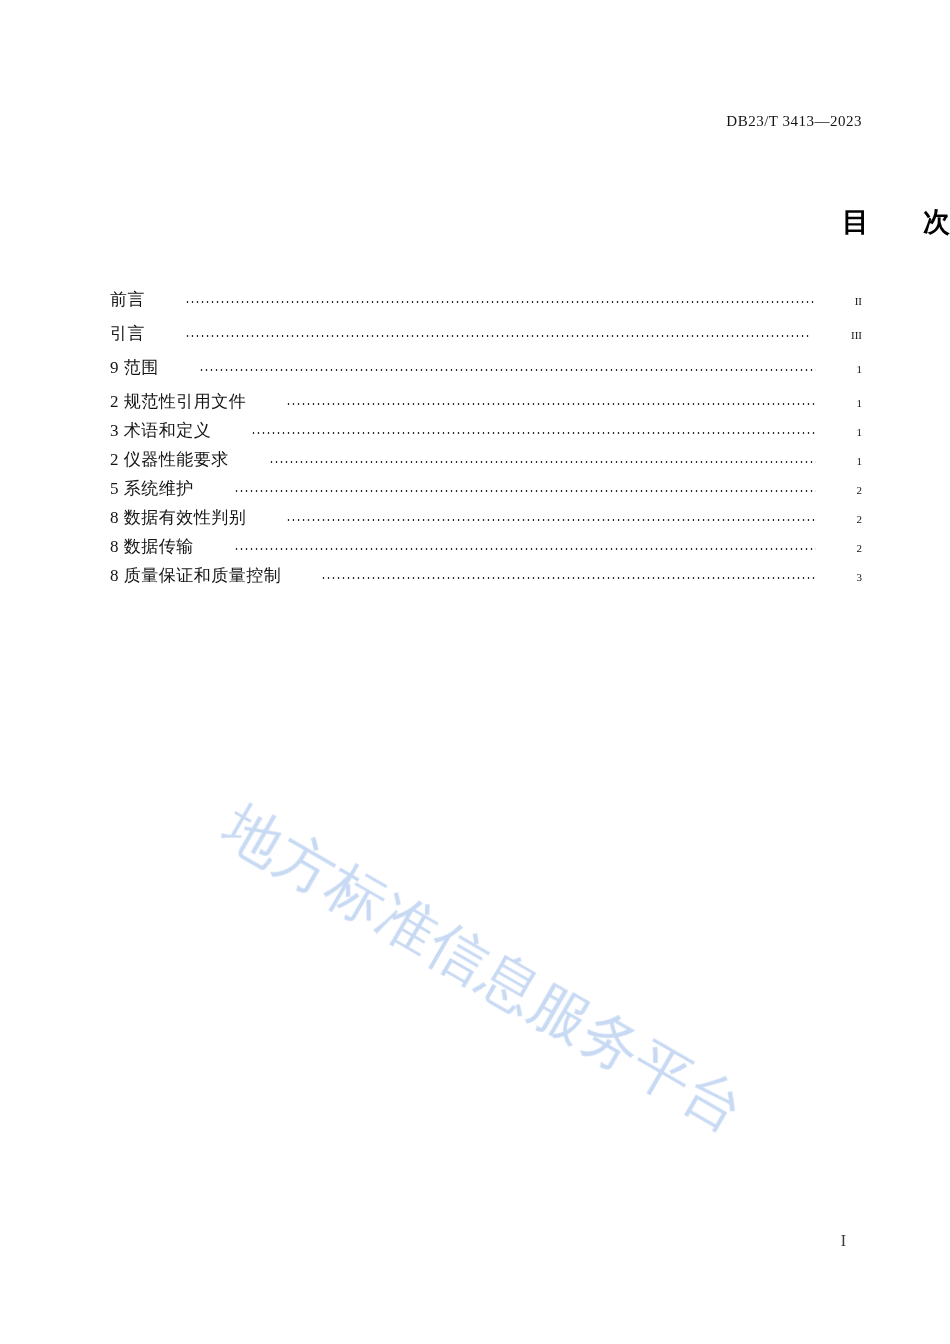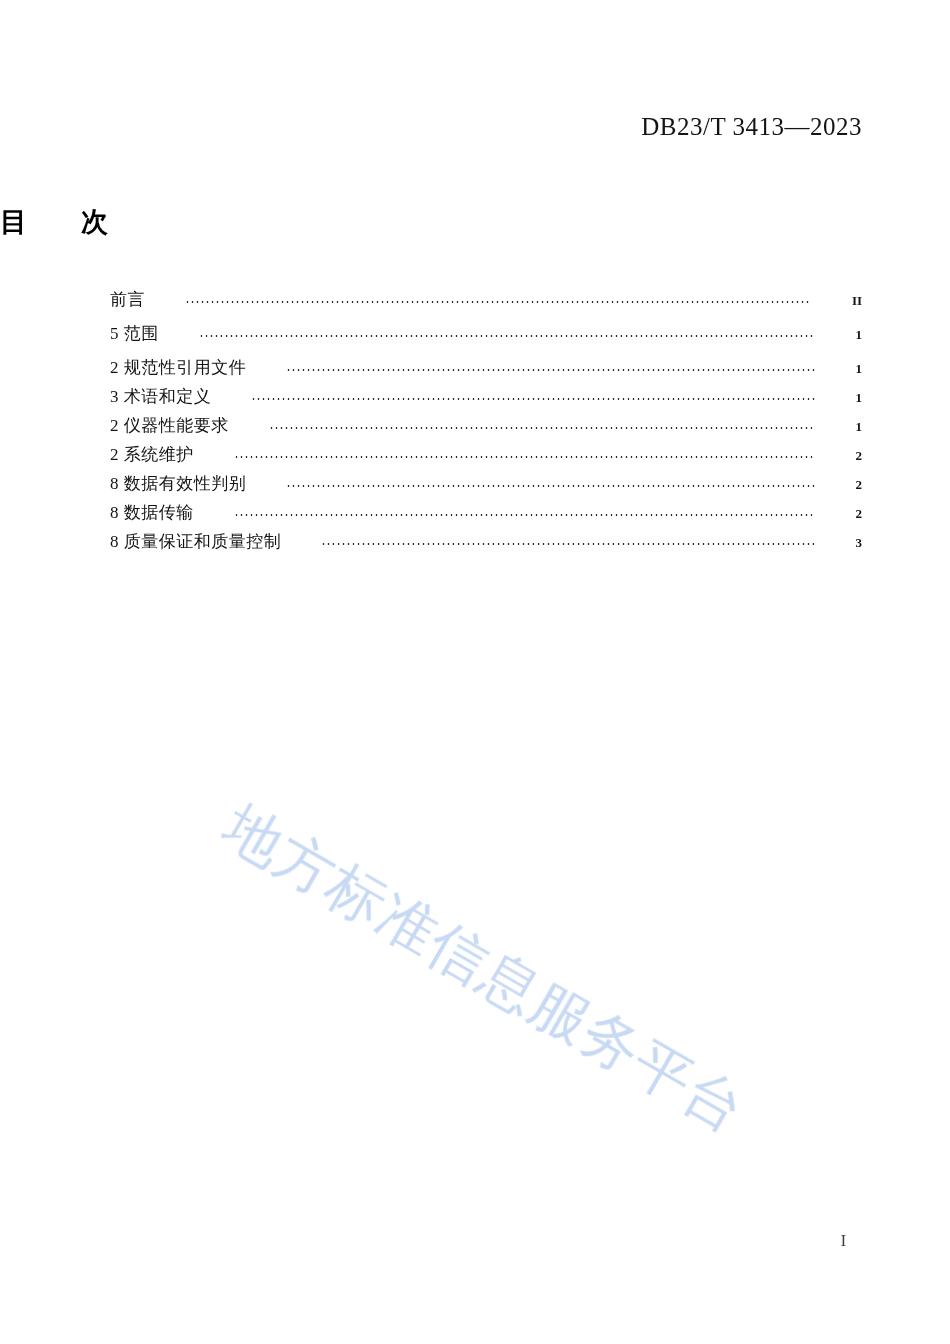--- a/index.html
+++ b/index.html
@@ -13,30 +13,30 @@
     height: 1344px;
     background: #ffffff;
     overflow: hidden;
     font-family: "Liberation Serif", "DejaVu Serif", serif;
     color: #111;
   }
   .doc-code {
     position: absolute;
     top: 113px;
     right: 88px;
-    font-size: 25px;
+    font-size: 15px;
     letter-spacing: 0.5px;
     color: #141414;
   }
   .doc-title {
     position: absolute;
     top: 204px;
     left: 0;
     width: 100%;
-    text-align: left;
+    text-align: right;
     font-family: "Liberation Sans", "DejaVu Sans", sans-serif;
     font-size: 27px;
     font-weight: bold;
     color: #000;
   }
   .toc {
     position: absolute;
     left: 110px;
     right: 88px;
     top: 288px;
@@ -58,22 +58,21 @@
     flex: 1;
     height: 0.85em;
     margin: 0 3px 0 2px;
     background-image: radial-gradient(circle, #2a2a2a 0.9px, rgba(0,0,0,0) 1.15px);
     background-size: 5px 4px;
     background-repeat: repeat-x;
     background-position: left bottom 1px;
   }
   .toc-page {
     white-space: nowrap;
-    font-size: 13px;
-    font-weight: bold;
+    font-size: 11px;
   }
   .watermark {
     position: absolute;
     left: 248px;
     top: 788px;
     transform: rotate(30deg);
     transform-origin: 0 0;
     font-size: 58px;
     letter-spacing: 1px;
     white-space: nowrap;
@@ -101,41 +100,46 @@
 
   <div class="doc-title">目　　次</div>
 
   <div class="toc">
     <div class="toc-row tall">
       <span class="toc-label">前言</span>
       <span class="toc-leader"></span>
       <span class="toc-page">II</span>
     </div>
     <div class="toc-row tall">
-      <span class="toc-label">5 范围</span>
+      <span class="toc-label">引言</span>
+      <span class="toc-leader"></span>
+      <span class="toc-page">III</span>
+    </div>
+    <div class="toc-row tall">
+      <span class="toc-label">9 范围</span>
       <span class="toc-leader"></span>
       <span class="toc-page">1</span>
     </div>
     <div class="toc-row">
       <span class="toc-label">2 规范性引用文件</span>
       <span class="toc-leader"></span>
       <span class="toc-page">1</span>
     </div>
     <div class="toc-row">
       <span class="toc-label">3 术语和定义</span>
       <span class="toc-leader"></span>
       <span class="toc-page">1</span>
     </div>
     <div class="toc-row">
       <span class="toc-label">2 仪器性能要求</span>
       <span class="toc-leader"></span>
       <span class="toc-page">1</span>
     </div>
     <div class="toc-row">
-      <span class="toc-label">2 系统维护</span>
+      <span class="toc-label">5 系统维护</span>
       <span class="toc-leader"></span>
       <span class="toc-page">2</span>
     </div>
     <div class="toc-row">
       <span class="toc-label">8 数据有效性判别</span>
       <span class="toc-leader"></span>
       <span class="toc-page">2</span>
     </div>
     <div class="toc-row">
       <span class="toc-label">8 数据传输</span>

